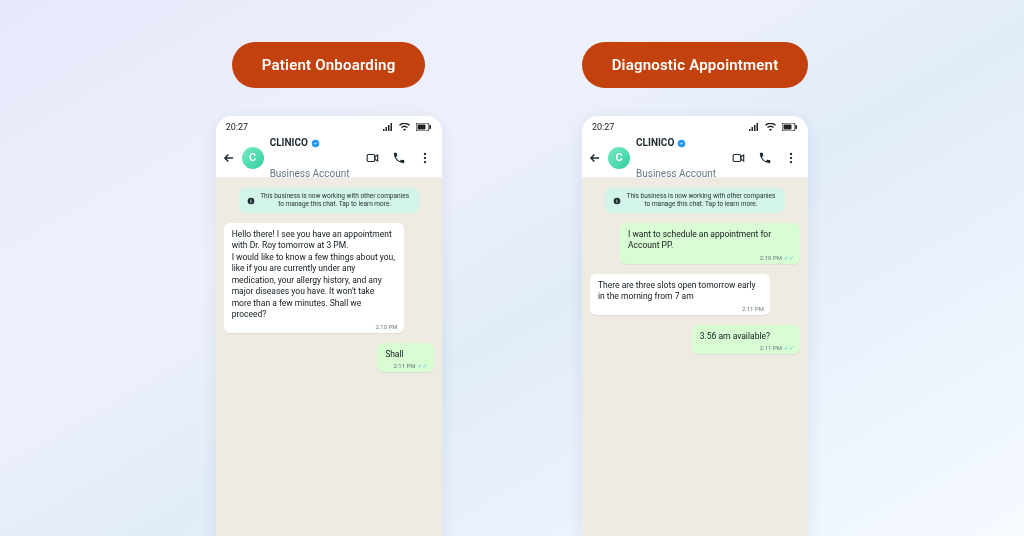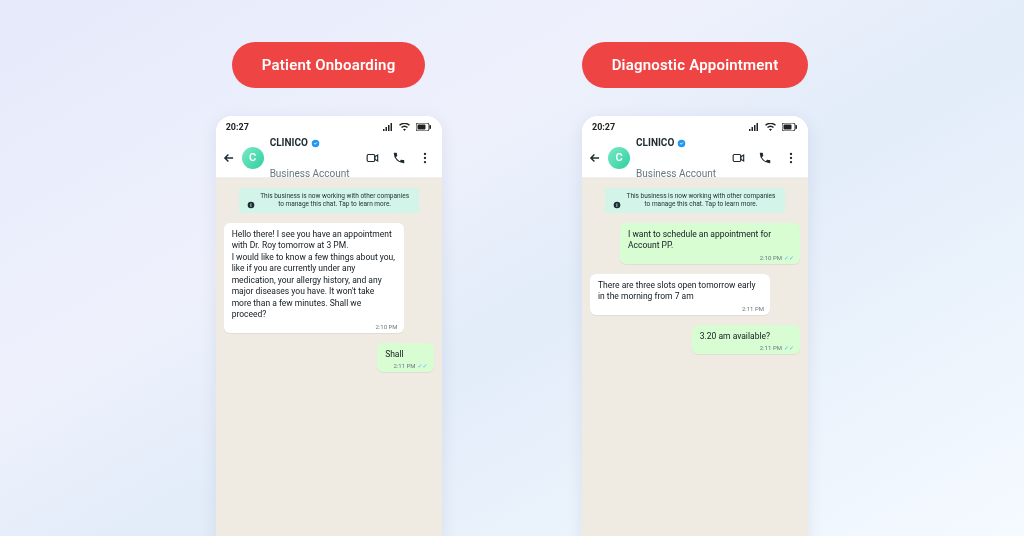--- a/index.html
+++ b/index.html
@@ -14,21 +14,21 @@
 
   .panels {
     display: flex;
     gap: 140px;
     justify-content: center;
     padding-top: 42px;
   }
   .panel { display: flex; flex-direction: column; align-items: center; }
 
   .pill {
-    background: #ef4444;
+    background: #c2410c;
     color: #fff;
     font-weight: 600;
     font-size: 15px;
     padding: 14px 30px;
     border-radius: 40px;
     margin-bottom: 28px;
     letter-spacing: .2px;
   }
 
   .phone {
@@ -42,21 +42,21 @@
     flex-direction: column;
   }
 
   .status {
     height: 22px;
     display: flex;
     align-items: center;
     justify-content: space-between;
     padding: 0 10px;
     font-size: 9px;
-    font-weight: 700;
+    font-weight: 400;
     color: #222;
     background: #fff;
   }
   .stat-icons { display: flex; gap: 6px; align-items: center; }
   .stat-icons svg { display: block; }
 
   .wa-header {
     height: 40px;
     background: #fff;
     border-bottom: 1px solid #eee;
@@ -87,27 +87,27 @@
     font-size: 8.5px;
     color: #111b21;
   }
 
   .notice {
     align-self: center;
     background: #d3f4e8;
     color: #1f2c33;
     font-size: 6.5px;
     padding: 4px 8px;
-    border-radius: 0;
+    border-radius: 6px;
     max-width: 180px;
     text-align: center;
     line-height: 1.3;
     display: flex;
     gap: 4px;
-    align-items: flex-end;
+    align-items: center;
   }
   .notice svg { flex: none; margin-top: 1px; }
 
   .bubble {
     max-width: 180px;
     padding: 6px 8px 12px 8px;
     border-radius: 6px;
     position: relative;
     line-height: 1.35;
     box-shadow: 0 1px 1px rgba(0,0,0,.06);
@@ -274,21 +274,21 @@
           <span class="time">
               <span>2:10 PM</span>
               <span class="ticks">✓✓</span>
             </span>
         </div>
         <div class="bubble in">
           <span>There are three slots open tomorrow early in the morning from 7 am</span>
           <span class="time">2:11 PM</span>
         </div>
         <div class="bubble out" style="padding-right:30px">
-          <span>3.20 am available?</span>
+          <span>3.56 am available?</span>
           <span class="time">
               <span>2:11 PM</span>
               <span class="ticks">✓✓</span>
             </span>
         </div>
       </div>
 
     </div>
   </div>
 

